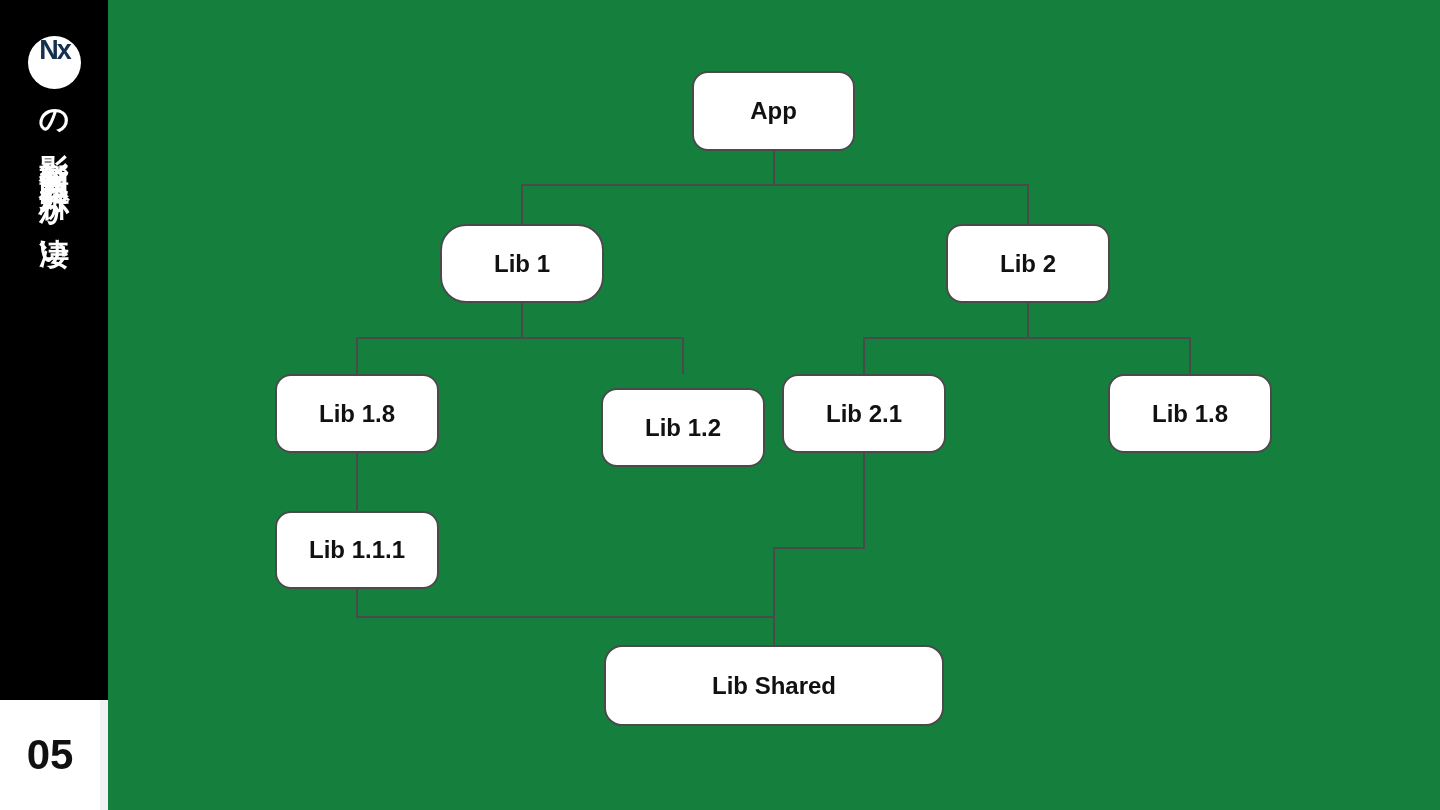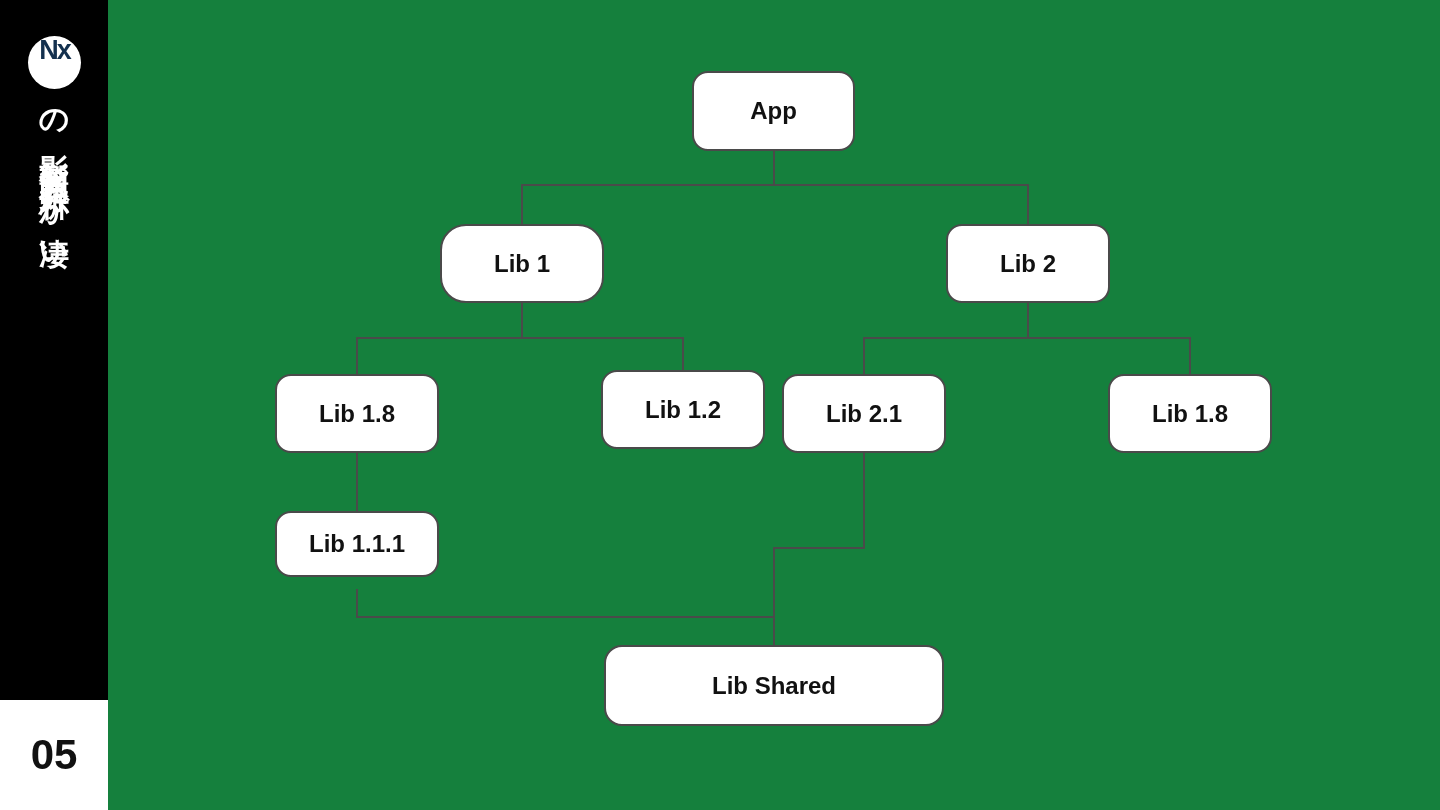--- a/index.html
+++ b/index.html
@@ -36,21 +36,21 @@
     writing-mode: vertical-rl;
     text-orientation: upright;
     color: #ffffff;
     font-weight: 700;
     font-size: 30px;
     letter-spacing: 7px;
     line-height: 1;
   }
   .page-number-strip {
     position: absolute; left: 0; top: 700px;
-    width: 108px; height: 110px;
+    width: 100px; height: 110px;
     background: #ffffff;
     display: flex; align-items: center; justify-content: center;
   }
   .page-number {
     color: #111111; font-weight: 700; font-size: 42px;
     letter-spacing: 0;
   }
 
   
   .canvas {
@@ -66,24 +66,24 @@
     background: #ffffff;
     border: 2px solid #4a4a4a;
     border-radius: 16px;
     display: flex; align-items: center; justify-content: center;
     font-weight: 700; font-size: 24px; color: #111111;
   }
   .node-app       { left: 584px;  top: 71px;  width: 163px; height: 80px; }
   .node-lib1      { left: 332px;  top: 224px; width: 164px; height: 79px; border-radius: 26px; }
   .node-lib2      { left: 838px;  top: 224px; width: 164px; height: 79px; }
   .node-lib11     { left: 167px;  top: 374px; width: 164px; height: 79px; }
-  .node-lib12     { left: 493px;  top: 370px; width: 164px; height: 79px; text-align: center; }
+  .node-lib12     { left: 493px;  top: 388px; width: 164px; height: 79px; text-align: center; }
   .node-lib21     { left: 674px;  top: 374px; width: 164px; height: 79px; }
   .node-lib22     { left: 1000px; top: 374px; width: 164px; height: 79px; }
-  .node-lib111    { left: 167px;  top: 511px; width: 164px; height: 66px; }
+  .node-lib111    { left: 167px;  top: 511px; width: 164px; height: 78px; }
   .node-libshared { left: 496px;  top: 645px; width: 340px; height: 81px; border-radius: 18px; }
 </style>
 </head>
 <body>
 
 <div class="page">
 
   <aside class="sidebar">
     <div class="logo-circle">
       <span class="logo-text">Nx</span>

